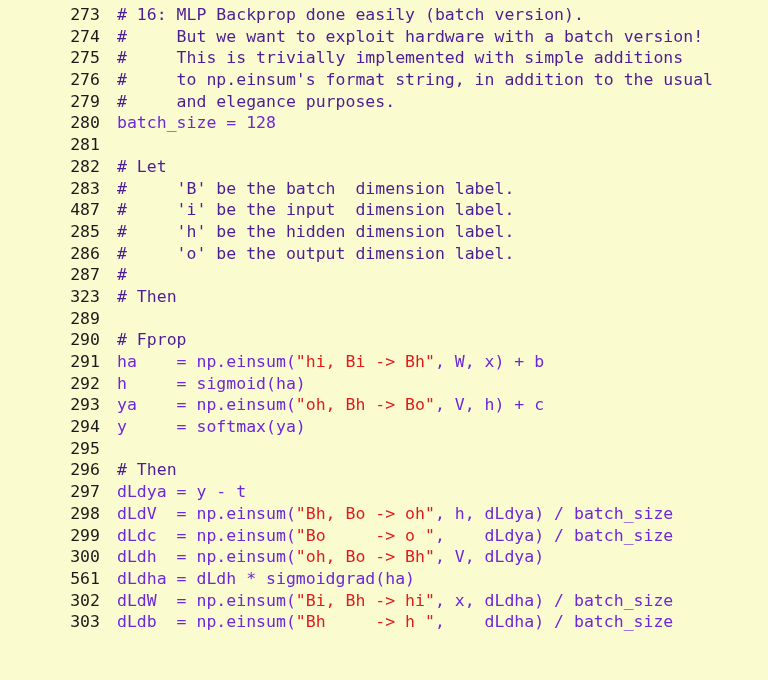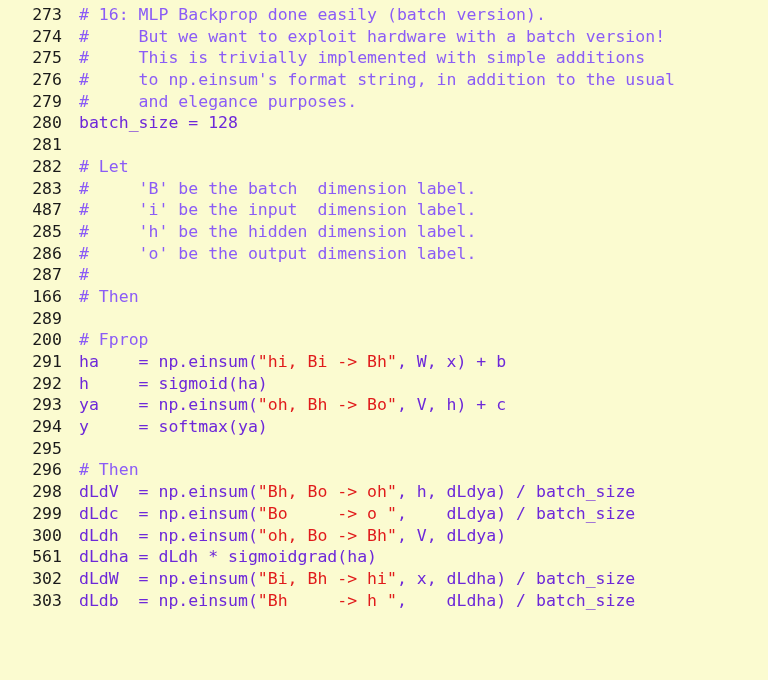--- a/index.html
+++ b/index.html
@@ -36,29 +36,30 @@
   .line-number {
     width: 62px;
     min-width: 62px;
     text-align: right;
     padding-right: 0;
     color: #1a1a1a;
     font-size: 16.5px;
     letter-spacing: 0px;
     user-select: none;
     flex: 0 0 62px;
+    padding-left: 38px;
   }
   .line-content {
     padding-left: 17px;
     color: #1a1a1a;
     font-size: 16.5px;
     white-space: pre;
     flex: 1 1 auto;
   }
-  .tok-comment { color: #8b5cf6; }
+  .tok-comment { color: #4c1d95; }
   .tok-string  { color: #e01b1b; }
   .tok-plain   { color: #6d28d9; }
 </style>
 </head>
 <body>
 
 <div id="code-viewer">
   <div class="code-lines">
       <div class="code-line"><span class="line-number">273</span><span class="line-content"><span class="tok-comment"># 16: MLP Backprop done easily (batch version).</span></span></div>
       <div class="code-line"><span class="line-number">274</span><span class="line-content"><span class="tok-comment">#     But we want to exploit hardware with a batch version!</span></span></div>
@@ -66,29 +67,30 @@
       <div class="code-line"><span class="line-number">276</span><span class="line-content"><span class="tok-comment">#     to np.einsum's format string, in addition to the usual</span></span></div>
       <div class="code-line"><span class="line-number">279</span><span class="line-content"><span class="tok-comment">#     and elegance purposes.</span></span></div>
       <div class="code-line"><span class="line-number">280</span><span class="line-content"><span class="tok-plain">batch_size = 128</span></span></div>
       <div class="code-line"><span class="line-number">281</span><span class="line-content"><span class="tok-plain"></span></span></div>
       <div class="code-line"><span class="line-number">282</span><span class="line-content"><span class="tok-comment"># Let</span></span></div>
       <div class="code-line"><span class="line-number">283</span><span class="line-content"><span class="tok-comment">#     'B' be the batch  dimension label.</span></span></div>
       <div class="code-line"><span class="line-number">487</span><span class="line-content"><span class="tok-comment">#     'i' be the input  dimension label.</span></span></div>
       <div class="code-line"><span class="line-number">285</span><span class="line-content"><span class="tok-comment">#     'h' be the hidden dimension label.</span></span></div>
       <div class="code-line"><span class="line-number">286</span><span class="line-content"><span class="tok-comment">#     'o' be the output dimension label.</span></span></div>
       <div class="code-line"><span class="line-number">287</span><span class="line-content"><span class="tok-comment">#</span></span></div>
-      <div class="code-line"><span class="line-number">166</span><span class="line-content"><span class="tok-comment"># Then</span></span></div>
+      <div class="code-line"><span class="line-number">323</span><span class="line-content"><span class="tok-comment"># Then</span></span></div>
       <div class="code-line"><span class="line-number">289</span><span class="line-content"><span class="tok-plain"></span></span></div>
-      <div class="code-line"><span class="line-number">200</span><span class="line-content"><span class="tok-comment"># Fprop</span></span></div>
+      <div class="code-line"><span class="line-number">290</span><span class="line-content"><span class="tok-comment"># Fprop</span></span></div>
       <div class="code-line"><span class="line-number">291</span><span class="line-content"><span class="tok-plain">ha    = np.einsum(</span><span class="tok-string">"hi, Bi -&gt; Bh"</span><span class="tok-plain">, W, x) + b</span></span></div>
       <div class="code-line"><span class="line-number">292</span><span class="line-content"><span class="tok-plain">h     = sigmoid(ha)</span></span></div>
       <div class="code-line"><span class="line-number">293</span><span class="line-content"><span class="tok-plain">ya    = np.einsum(</span><span class="tok-string">"oh, Bh -&gt; Bo"</span><span class="tok-plain">, V, h) + c</span></span></div>
       <div class="code-line"><span class="line-number">294</span><span class="line-content"><span class="tok-plain">y     = softmax(ya)</span></span></div>
       <div class="code-line"><span class="line-number">295</span><span class="line-content"><span class="tok-plain"></span></span></div>
       <div class="code-line"><span class="line-number">296</span><span class="line-content"><span class="tok-comment"># Then</span></span></div>
+      <div class="code-line"><span class="line-number">297</span><span class="line-content"><span class="tok-plain">dLdya = y - t</span></span></div>
       <div class="code-line"><span class="line-number">298</span><span class="line-content"><span class="tok-plain">dLdV  = np.einsum(</span><span class="tok-string">"Bh, Bo -&gt; oh"</span><span class="tok-plain">, h, dLdya) / batch_size</span></span></div>
       <div class="code-line"><span class="line-number">299</span><span class="line-content"><span class="tok-plain">dLdc  = np.einsum(</span><span class="tok-string">"Bo     -&gt; o "</span><span class="tok-plain">,    dLdya) / batch_size</span></span></div>
       <div class="code-line"><span class="line-number">300</span><span class="line-content"><span class="tok-plain">dLdh  = np.einsum(</span><span class="tok-string">"oh, Bo -&gt; Bh"</span><span class="tok-plain">, V, dLdya)</span></span></div>
       <div class="code-line"><span class="line-number">561</span><span class="line-content"><span class="tok-plain">dLdha = dLdh * sigmoidgrad(ha)</span></span></div>
       <div class="code-line"><span class="line-number">302</span><span class="line-content"><span class="tok-plain">dLdW  = np.einsum(</span><span class="tok-string">"Bi, Bh -&gt; hi"</span><span class="tok-plain">, x, dLdha) / batch_size</span></span></div>
       <div class="code-line"><span class="line-number">303</span><span class="line-content"><span class="tok-plain">dLdb  = np.einsum(</span><span class="tok-string">"Bh     -&gt; h "</span><span class="tok-plain">,    dLdha) / batch_size</span></span></div>
     </div>
 </div>
 
 </body></html>

